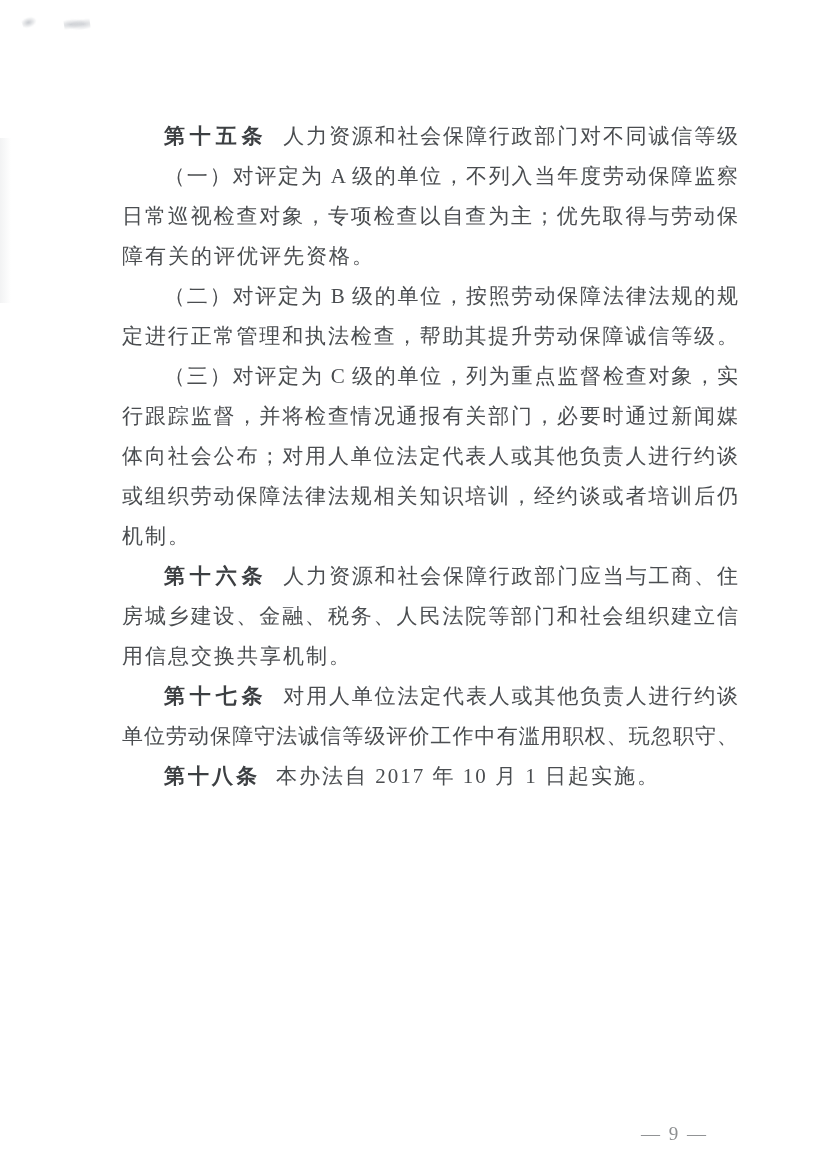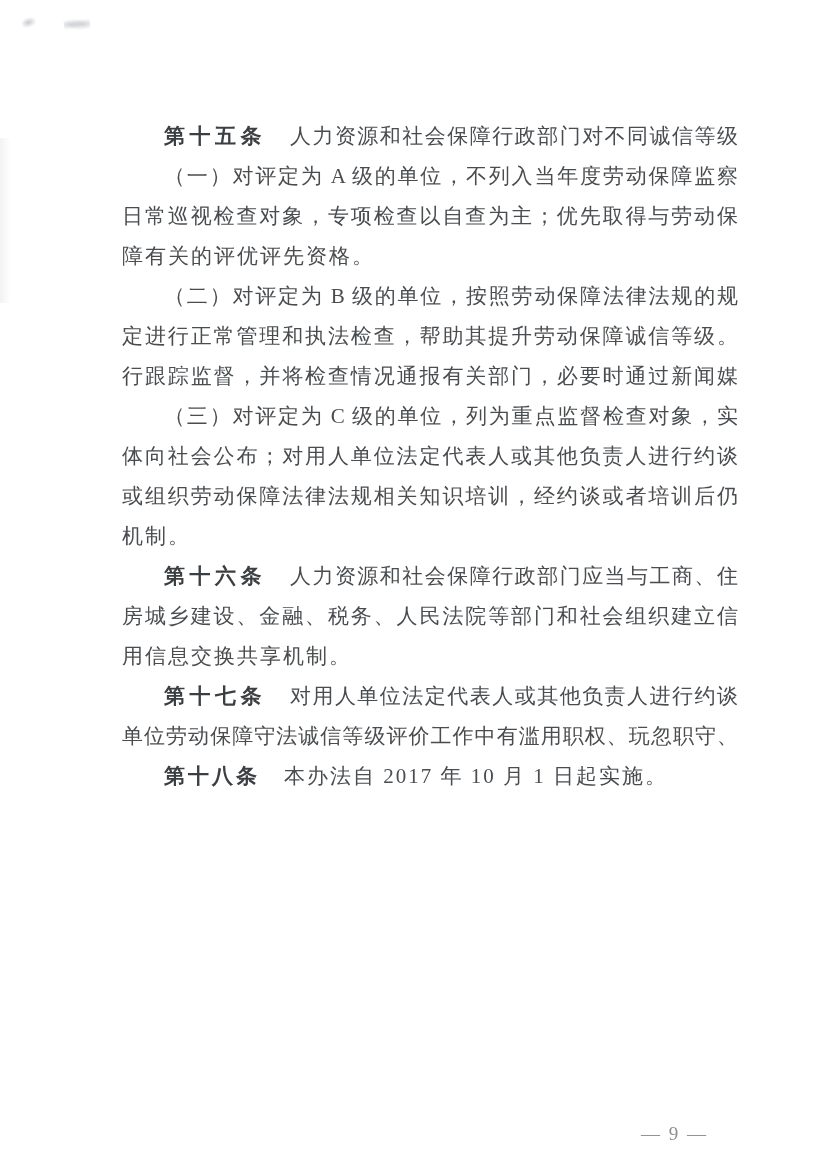--- a/index.html
+++ b/index.html
@@ -59,21 +59,21 @@
     text-align: justify;
     text-align-last: justify;
   }
   .ln.ind {
     text-indent: 2em;
   }
   .term {
     font-weight: bold;
     color: #3c3f42;
     letter-spacing: 3px;
-    margin-right: 24px;
+    margin-right: 16px;
   }
   .footer-page {
     position: absolute;
     left: 641px;
     top: 1121px;
     font-size: 19px;
     line-height: 26px;
     color: #8d8f91;
     letter-spacing: 2px;
     white-space: nowrap;
@@ -88,22 +88,22 @@
   <div class="speck speck-b"></div>
   <div class="edge-shadow"></div>
 
   <div class="content">
     <div class="ln ind fill"><b class="term">第十五条</b><span>人力资源和社会保障行政部门对不同诚信等级</span></div>
     <div class="ln ind fill"><span>（一）对评定为 A 级的单位，不列入当年度劳动保障监察</span></div>
     <div class="ln fill"><span>日常巡视检查对象，专项检查以自查为主；优先取得与劳动保</span></div>
     <div class="ln"><span>障有关的评优评先资格。</span></div>
     <div class="ln ind fill"><span>（二）对评定为 B 级的单位，按照劳动保障法律法规的规</span></div>
     <div class="ln fill"><span>定进行正常管理和执法检查，帮助其提升劳动保障诚信等级。</span></div>
+    <div class="ln ind fill"><span>（三）对评定为 C 级的单位，列为重点监督检查对象，实</span></div>
     <div class="ln fill"><span>行跟踪监督，并将检查情况通报有关部门，必要时通过新闻媒</span></div>
-    <div class="ln ind fill"><span>（三）对评定为 C 级的单位，列为重点监督检查对象，实</span></div>
     <div class="ln fill"><span>体向社会公布；对用人单位法定代表人或其他负责人进行约谈</span></div>
     <div class="ln fill"><span>或组织劳动保障法律法规相关知识培训，经约谈或者培训后仍</span></div>
     <div class="ln"><span>机制。</span></div>
     <div class="ln ind fill"><b class="term">第十六条</b><span>人力资源和社会保障行政部门应当与工商、住</span></div>
     <div class="ln fill"><span>房城乡建设、金融、税务、人民法院等部门和社会组织建立信</span></div>
     <div class="ln"><span>用信息交换共享机制。</span></div>
     <div class="ln ind fill"><b class="term">第十七条</b><span>对用人单位法定代表人或其他负责人进行约谈</span></div>
     <div class="ln fill"><span>单位劳动保障守法诚信等级评价工作中有滥用职权、玩忽职守、</span></div>
     <div class="ln ind"><b class="term">第十八条</b><span>本办法自 2017 年 10 月 1 日起实施。</span></div>
   </div>

